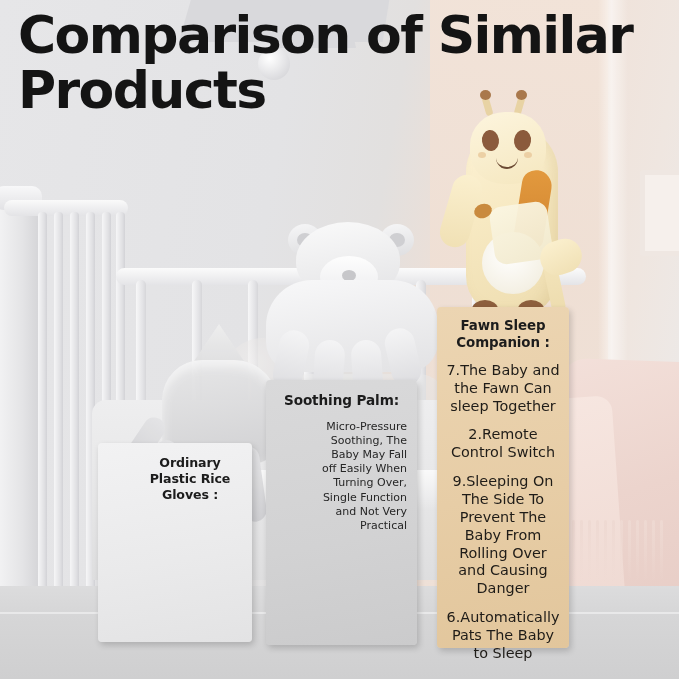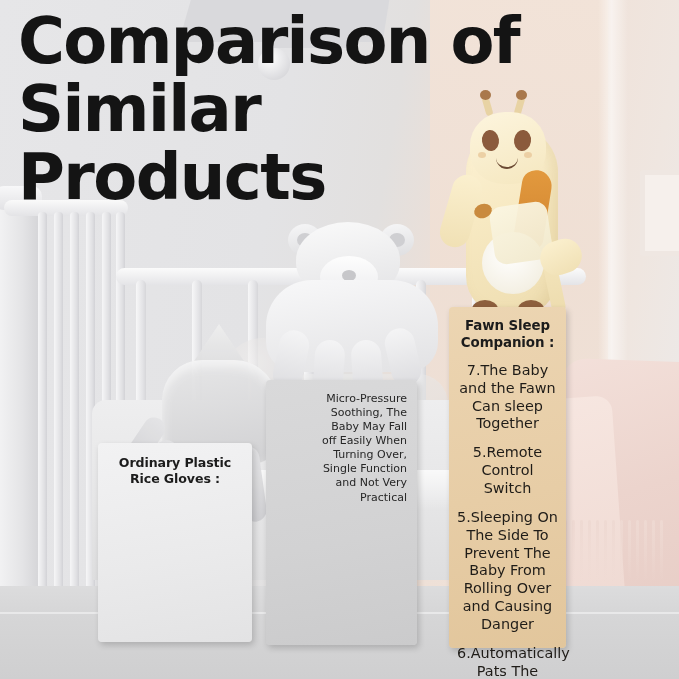--- a/index.html
+++ b/index.html
@@ -259,50 +259,51 @@
     line-height:1.30;
     color:#262626;
     margin:0;
     white-space:pre-line;
   }
 
   
   #card-gloves{
     left:98px;top:443px;width:154px;height:199px;
     background:linear-gradient(170deg,#f2f2f3 0%,#eaeaeb 58%,#e3e3e4 100%);
+    padding-left:40px;
   }
   #card-gloves .card-title{font-size:12.6px;}
   #card-gloves .card-body{font-size:14px;}
 
   
   #card-palm{
     left:266px;top:380px;width:151px;height:265px;
     background:linear-gradient(170deg,#d9d9da 0%,#d2d2d3 60%,#cbcbcc 100%);
   }
   #card-palm .card-title{font-size:13.6px;margin-bottom:11px;}
   #card-palm .card-body{font-size:11px;line-height:1.28;text-align:right;}
 
   
   #card-fawn{
-    left:449px;top:307px;width:117px;height:341px;
+    left:437px;top:307px;width:132px;height:341px;
     background:linear-gradient(170deg,#ecd5b2 0%,#e7cda6 55%,#e2c69c 100%);
     padding:11px 8px 10px;
   }
   #card-fawn .card-title{font-size:13.4px;margin-bottom:10px;}
   #card-fawn .feature{
     font-size:14.4px;line-height:1.24;color:#1f1c18;margin:0 0 11px 0;text-align:center;
   }
   #card-fawn .feature:last-child{margin-bottom:0;}
 
   
   #headline{
     position:absolute;left:18px;top:8px;width:648px;
     font-family:"DejaVu Sans", sans-serif;
     font-weight:bold;
-    font-size:64px;
+    font-size:52px;
     line-height:1.06;
     letter-spacing:-1.6px;
     color:#141414;
     white-space:pre-line;
   }
 </style>
 </head>
 <body>
 
 <div id="stage">
@@ -437,39 +438,40 @@
 
   <div id="headline">Comparison of Similar
 Products</div>
 
   <div class="card" id="card-gloves">
     <p class="card-title">Ordinary Plastic Rice
 Gloves :</p>
   </div>
 
   <div class="card" id="card-palm">
+    <p class="card-title">Soothing Palm:</p>
     <p class="card-body">Micro-Pressure
 Soothing, The
 Baby May Fall
 off Easily When
 Turning Over,
 Single Function
 and Not Very
 Practical</p>
   </div>
 
   <div class="card" id="card-fawn">
     <p class="card-title">Fawn Sleep
 Companion :</p>
     <p class="feature">7.The Baby and
 the Fawn Can
 sleep Together</p>
-    <p class="feature">5.Remote
+    <p class="feature">2.Remote
 Control Switch</p>
-    <p class="feature">5.Sleeping On The
+    <p class="feature">9.Sleeping On The
 Side To Prevent
 The Baby From
 Rolling Over and
 Causing Danger</p>
     <p class="feature">6.Automatically
 Pats The Baby to
 Sleep</p>
   </div>
 
 </div>

